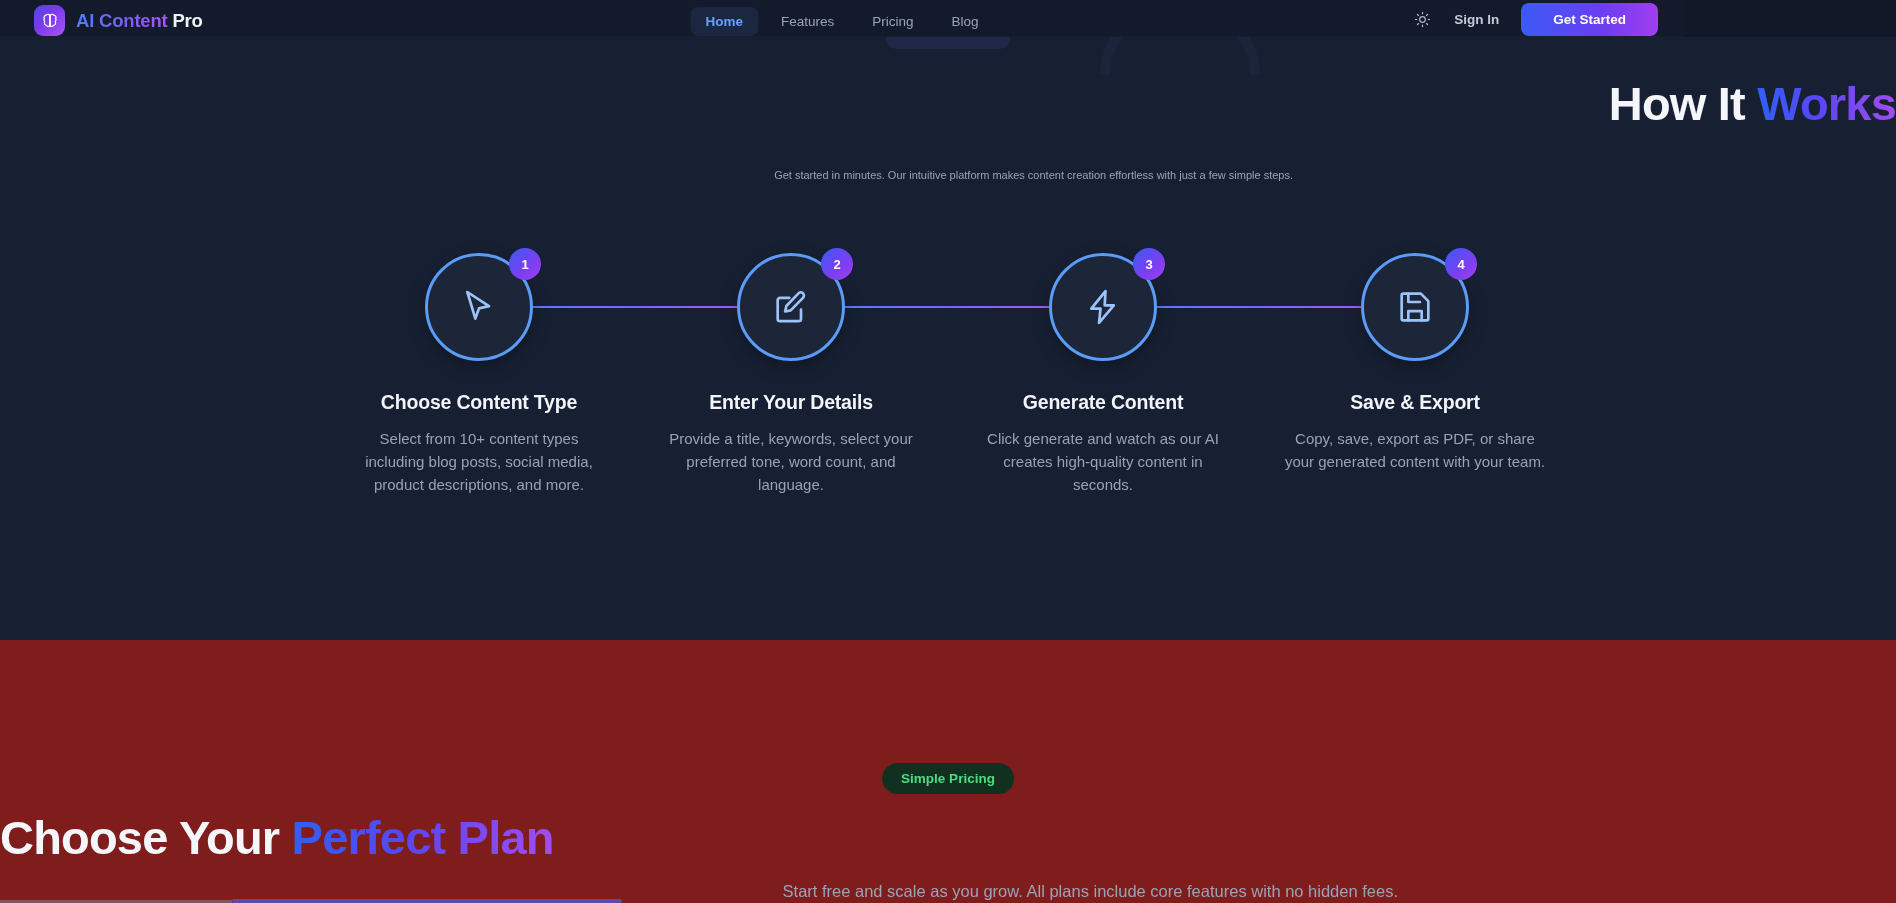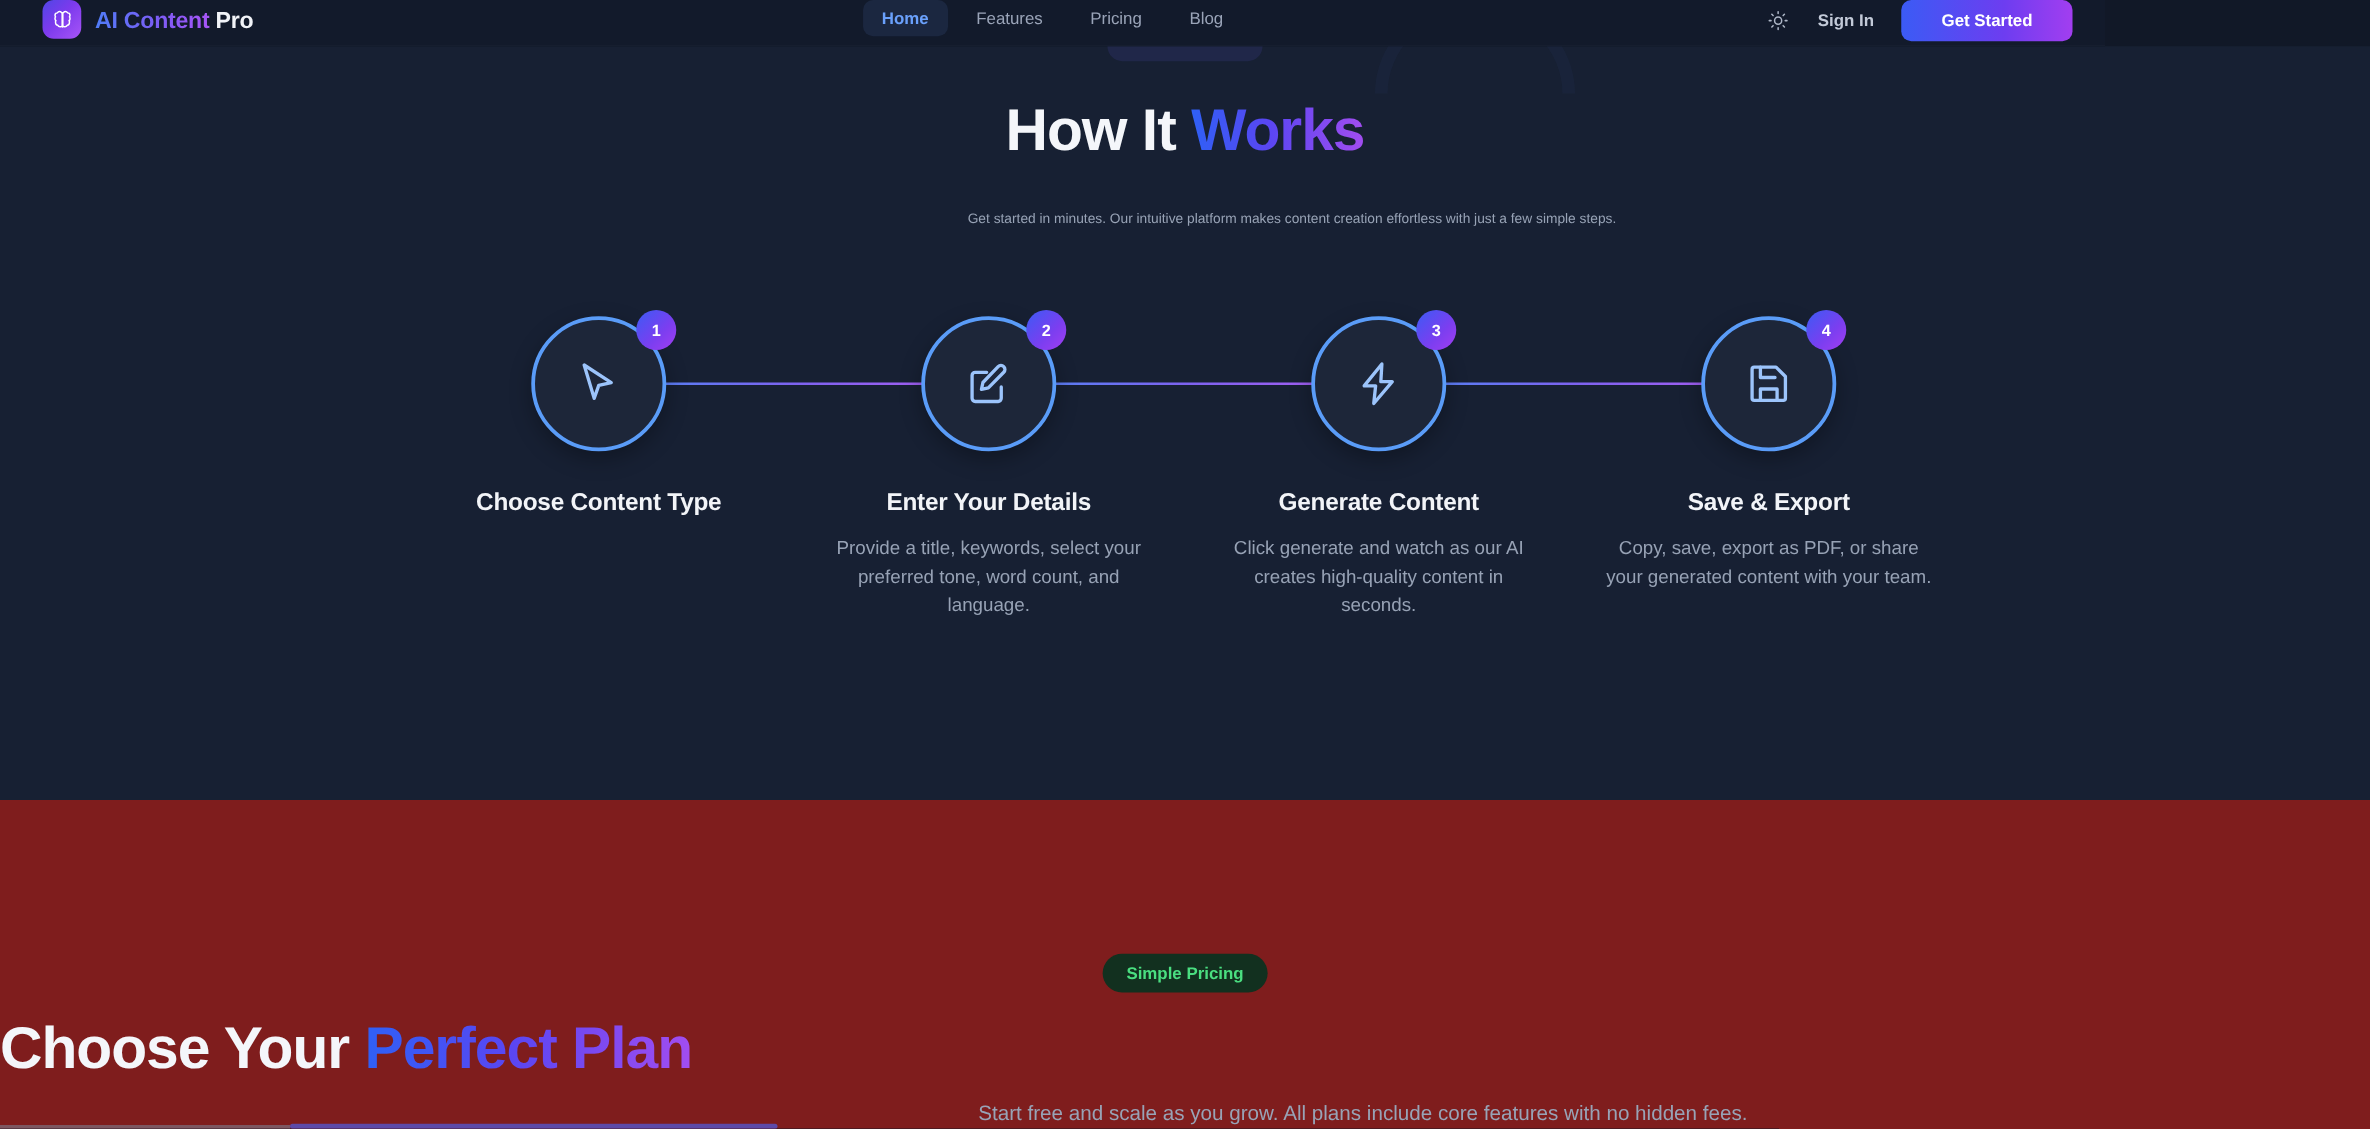--- a/index.html
+++ b/index.html
@@ -20,21 +20,21 @@
   }
 
   
   .header {
     position: absolute;
     top: 0; left: 0;
     width: 1684px;
     height: 37px;
     background: #121a2b;
     display: flex;
-    align-items: flex-start;
+    align-items: flex-end;
     z-index: 40;
     border-bottom: 1px solid rgba(255,255,255,0.02);
   }
 
   .brand {
     display: flex;
     align-items: center;
     gap: 11px;
     margin-left: 34px;
   }
@@ -143,21 +143,21 @@
     border: 10px solid #1c2740;
     border-bottom: none;
     border-radius: 120px 120px 0 0;
     opacity: .6;
   }
 
   .how-title {
     position: absolute;
     top: 41px;
     width: 100%;
-    text-align: center;
+    text-align: right;
     font-size: 47px;
     font-weight: 800;
     letter-spacing: -0.8px;
     color: #f4f6fa;
     line-height: 1.1;
   }
   .grad-text {
     background: linear-gradient(90deg, #2f60f5 0%, #5a46f2 45%, #a24df0 100%);
     -webkit-background-clip: text;
     background-clip: text;
@@ -379,20 +379,21 @@
         <div class="connector"></div>
         <div class="circle-wrap">
           <div class="circle">
             <svg width="40" height="40" viewBox="0 0 24 24" fill="none" stroke="#9cc4fb" stroke-width="1.6" stroke-linecap="round" stroke-linejoin="round">
               <path d="M5 3l13 8.5-6 1.3L9.8 19z"></path>
             </svg>
           </div>
           <div class="badge">1</div>
         </div>
         <div class="step-title">Choose Content Type</div>
+        <div class="step-desc">Select from 10+ content types including blog posts, social media, product descriptions, and more.</div>
       </div>
 
       <div class="step">
         <div class="connector"></div>
         <div class="circle-wrap">
           <div class="circle">
             <svg width="40" height="40" viewBox="0 0 24 24" fill="none" stroke="#9cc4fb" stroke-width="1.6" stroke-linecap="round" stroke-linejoin="round">
               <path d="M18 13.5V19a1.5 1.5 0 0 1-1.5 1.5h-11A1.5 1.5 0 0 1 4 19V8a1.5 1.5 0 0 1 1.5-1.5H11"></path>
               <path d="M16.5 3.8a1.9 1.9 0 0 1 2.7 2.7L11.8 14l-3.3.7.7-3.3z"></path>
             </svg>

